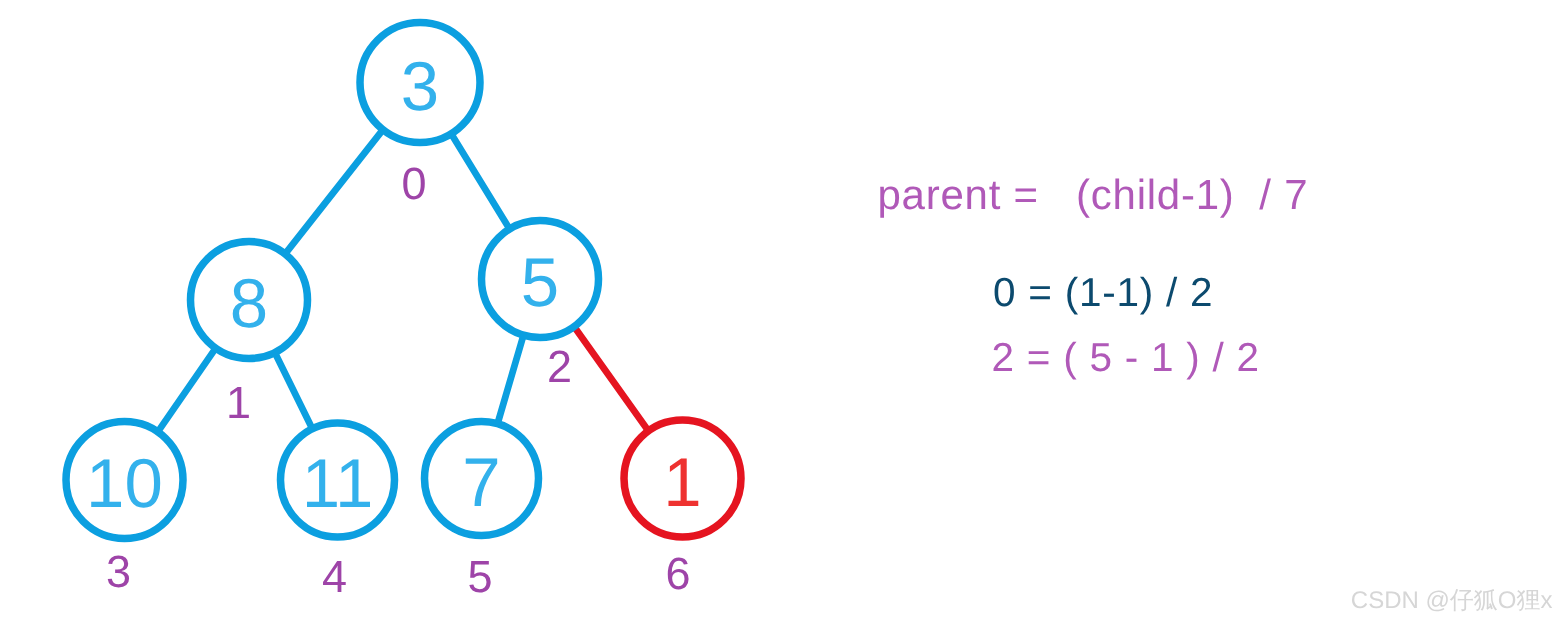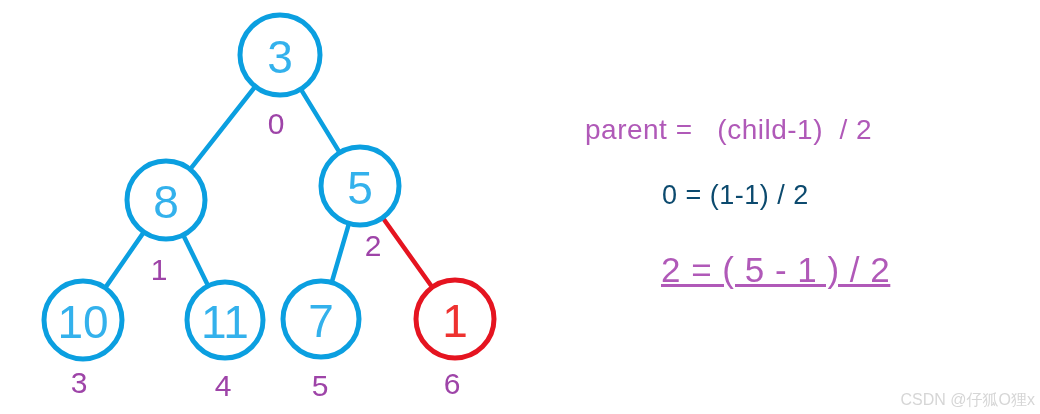--- a/index.html
+++ b/index.html
@@ -62,18 +62,18 @@
       <text x="225" y="320" text-anchor="middle" dominant-baseline="central" dy="2" fill="#33b1ec" font-size="46" font-family="&quot;Liberation Sans&quot;, sans-serif">11</text>
       <text x="223" y="385" text-anchor="middle" dominant-baseline="central" fill="#9e44a8" font-size="30" font-family="&quot;Liberation Sans&quot;, sans-serif">4</text>
       <circle cx="321" cy="319" r="38" fill="#ffffff" stroke="#0b9fe0" stroke-width="5"></circle>
       <text x="321" y="319" text-anchor="middle" dominant-baseline="central" dy="2" fill="#33b1ec" font-size="46" font-family="&quot;Liberation Sans&quot;, sans-serif">7</text>
       <text x="320" y="385" text-anchor="middle" dominant-baseline="central" fill="#9e44a8" font-size="30" font-family="&quot;Liberation Sans&quot;, sans-serif">5</text>
       <circle cx="455" cy="319" r="39" fill="#ffffff" stroke="#e51420" stroke-width="5"></circle>
       <text x="455" y="319" text-anchor="middle" dominant-baseline="central" dy="2" fill="#ee3230" font-size="46" font-family="&quot;Liberation Sans&quot;, sans-serif">1</text>
       <text x="452" y="383" text-anchor="middle" dominant-baseline="central" fill="#9e44a8" font-size="30" font-family="&quot;Liberation Sans&quot;, sans-serif">6</text>
     </svg>
   <div id="formula-block">
-      <div class="formula" style="left: 585px; top: 114px; font-size: 28px; color: rgb(176, 89, 184);">parent =   (child-1)  / 2</div>
+      <div class="formula" style="left: 585px; top: 114px; font-size: 28px; color: rgb(176, 89, 184);">parent =   (child-1)  / 7</div>
       <div class="formula" style="left: 662px; top: 180px; font-size: 27px; color: #0c4a6e;">0 = (1-1) / 2</div>
-      <div class="formula" style="left: 661px; top: 250px; font-size: 35px; color: rgb(176, 89, 184); text-decoration: underline;">2 = ( 5 - 1 ) / 2</div>
+      <div class="formula" style="left: 661px; top: 223px; font-size: 27px; color: rgb(176, 89, 184);">2 = ( 5 - 1 ) / 2</div>
     </div>
   <div class="watermark">CSDN @仔狐O狸x</div>
 </div>
 
 </body></html>

